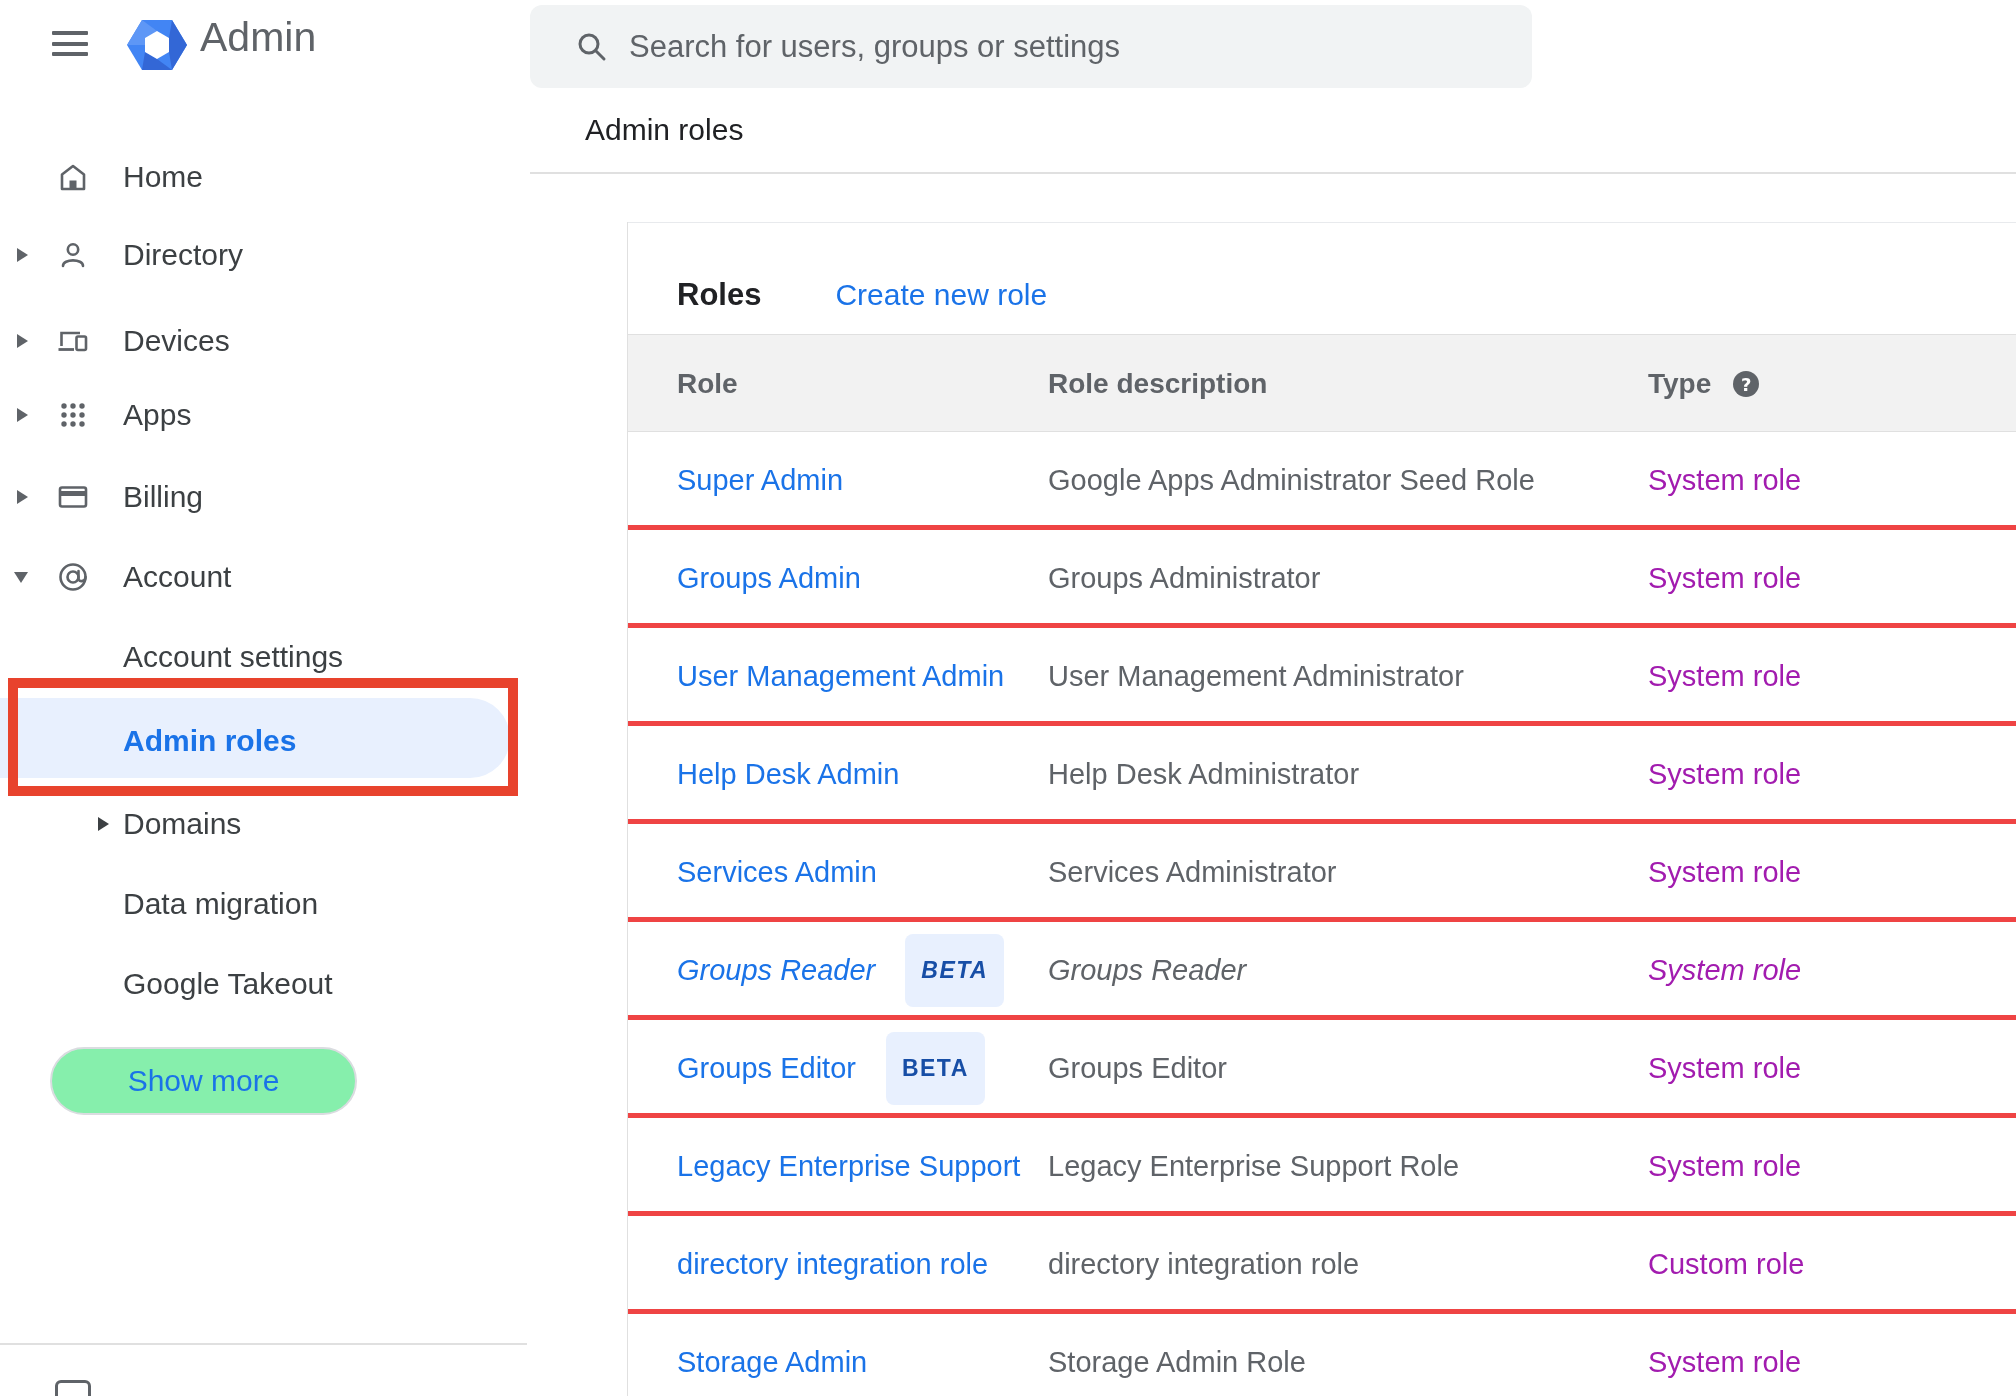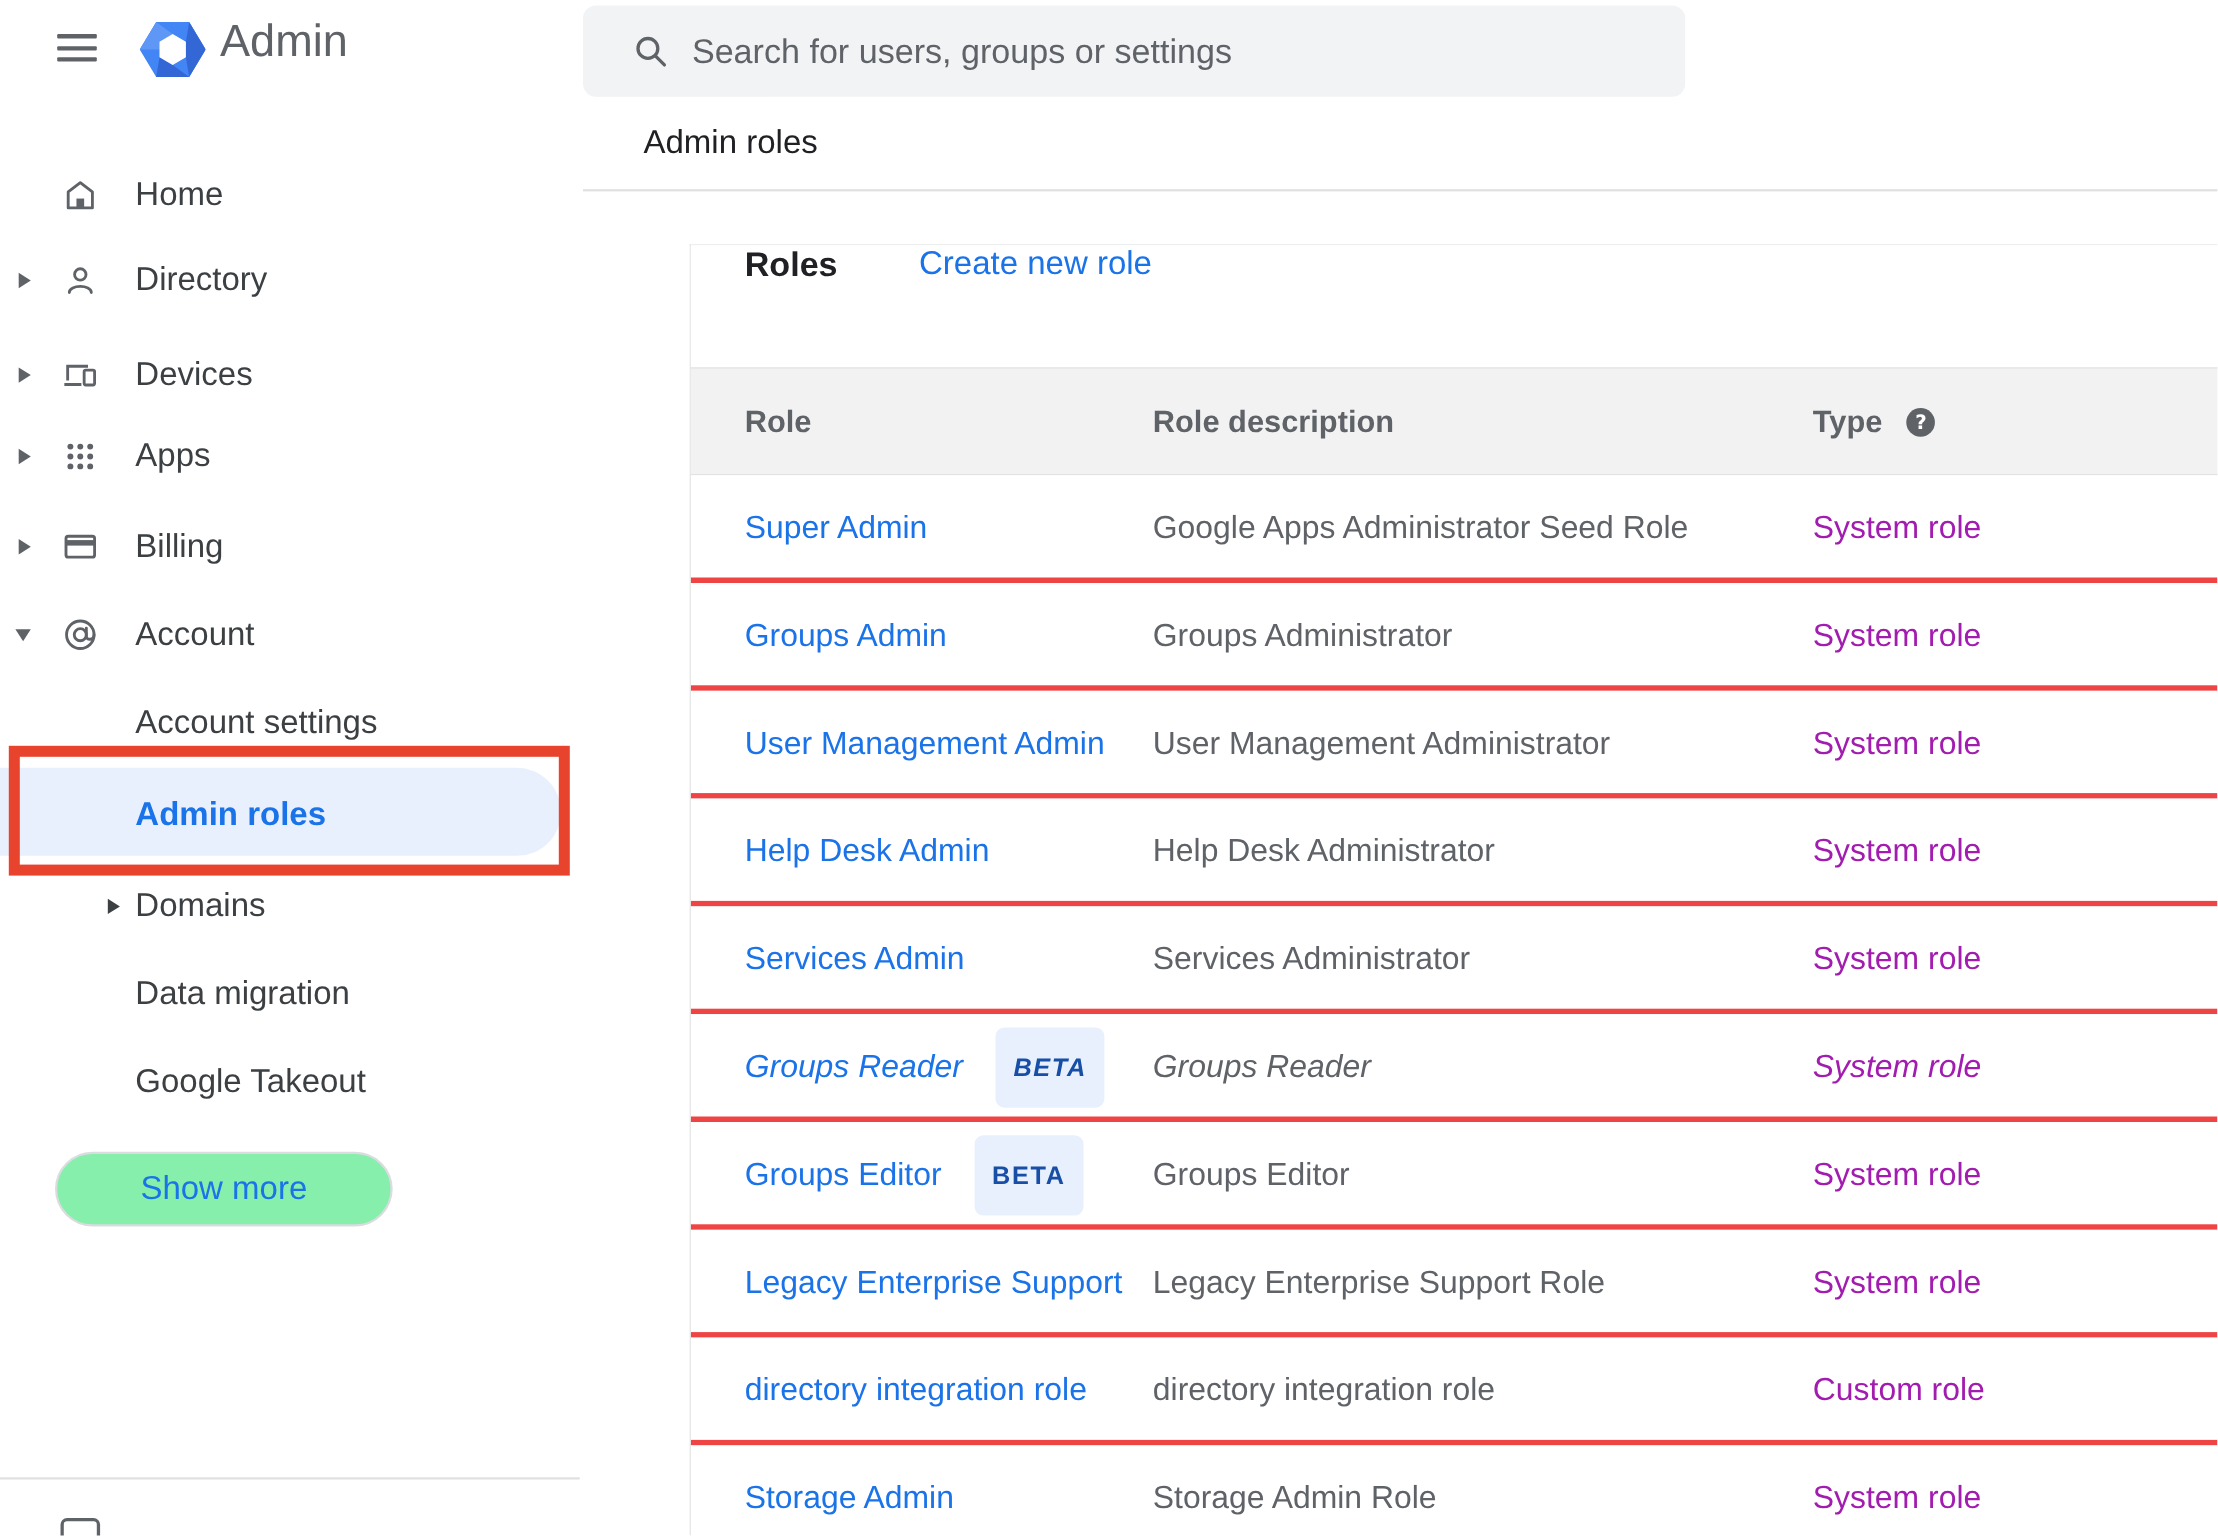--- a/index.html
+++ b/index.html
@@ -35,21 +35,21 @@
   .nav-item.selected .nav-label{color:#1a73e8;font-weight:bold;}
   .sel-pill{left:0;top:698px;width:510px;height:80px;background:#e8f0fe;border-radius:0 40px 40px 0;}
   .red-box{left:8px;top:678px;width:510px;height:118px;border:10px solid #e8432d;box-sizing:border-box;z-index:30;pointer-events:none;}
   .show-more{left:50px;top:1047px;width:307px;height:68px;border:2px solid #dadce0;border-radius:34px;box-sizing:border-box;display:flex;align-items:center;justify-content:center;font-size:30px;color:#1a73e8;cursor:pointer;background:#86efac;}
   .sidebar-bottom-divider{left:0;top:1343px;width:527px;height:2px;background:#e0e0e0;}
   .bottom-cut-icon{left:55px;top:1380px;width:36px;height:30px;border:3px solid #5f6368;border-radius:6px;box-sizing:border-box;}
 
   
   .card-left-border{left:627px;top:222px;width:1px;height:1174px;background:#e0e0e0;}
   .card-top-border{left:627px;top:222px;width:1389px;height:1px;background:#e8eaed;}
-  .card-toolbar{left:628px;top:223px;width:1388px;height:111px;background:#fff;display:flex;align-items:flex-start;}
+  .card-toolbar{left:628px;top:239px;width:1388px;height:111px;background:#fff;display:flex;align-items:center;}
   .roles-heading{margin-left:49px;font-size:31px;color:#202124;font-weight:bold;}
   .create-link{margin-left:74px;font-size:30px;color:#1a73e8;cursor:pointer;text-decoration:none;}
 
   .thead{left:628px;top:334px;width:1388px;height:98px;background:#f2f2f2;border-top:1px solid #e0e0e0;border-bottom:1px solid #e0e0e0;box-sizing:border-box;}
   .th{position:absolute;top:0;height:98px;display:flex;align-items:center;font-size:28px;color:#5f6368;font-weight:bold;}
   .help-circle{width:26px;height:26px;border-radius:50%;background:#5f6368;color:#fff;display:flex;align-items:center;justify-content:center;font-size:18px;font-weight:bold;margin-left:22px;cursor:pointer;font-family:"DejaVu Sans",sans-serif;}
 
   .rows-wrap{left:628px;top:432px;width:1388px;height:964px;overflow:hidden;}
   .trow{position:absolute;left:0;width:1388px;height:98px;border-bottom:5px solid #ef4444;box-sizing:border-box;background:#fff;}
   .cell{position:absolute;top:0;height:97px;display:flex;align-items:center;font-size:29px;white-space:nowrap;}

